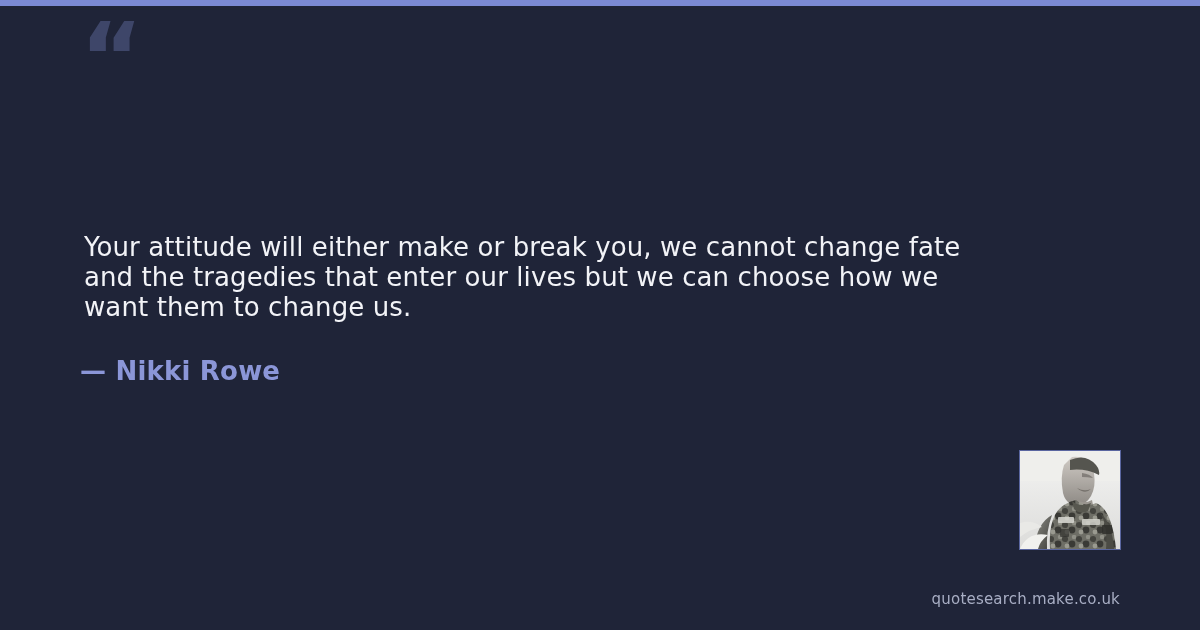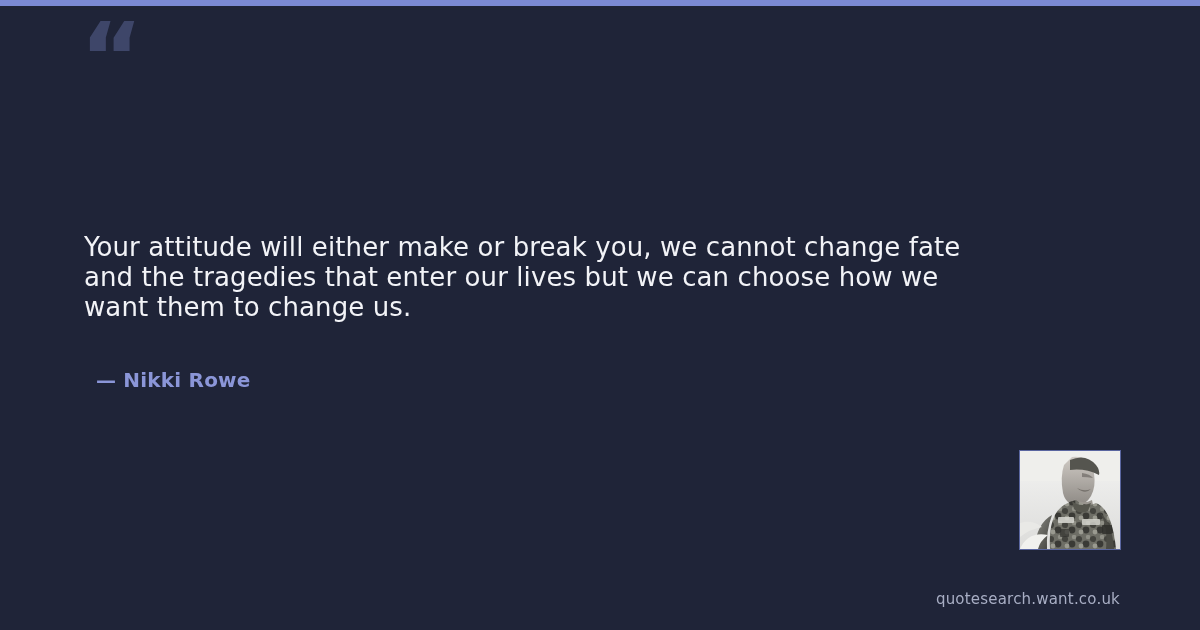--- a/index.html
+++ b/index.html
@@ -60,24 +60,24 @@
     font-family: "DejaVu Sans", "Liberation Sans", sans-serif;
     font-size: 26px;
     line-height: 30px;
     font-weight: 400;
     color: #f2f3f7;
     letter-spacing: 0.1px;
     max-width: 900px;
   }
 
   .author {
-    margin: 16px;
+    margin: 0;
     padding-top: 30px;
     font-family: "DejaVu Sans", "Liberation Sans", sans-serif;
-    font-size: 20px;
+    font-size: 26px;
     font-weight: 700;
     color: #8b96d8;
     letter-spacing: 0.2px;
   }
 
   
   .thumb {
     position: absolute;
     left: 1020px;
     top: 451px;
@@ -163,15 +163,15 @@
       <rect x="38" y="66" width="16" height="6" rx="1" fill="#d8d8d2" opacity="0.85"></rect>
       <rect x="62" y="68" width="18" height="6" rx="1" fill="#d8d8d2" opacity="0.8"></rect>
       <rect x="82" y="74" width="10" height="9" rx="1" fill="#2f2f2b" opacity="0.85"></rect>
       <rect x="40" y="78" width="9" height="8" rx="1" fill="#31312d" opacity="0.7"></rect>
 
       <path d="M0 98 q8 -18 28 -14 q-8 6 -10 14 Z" fill="#f1f1ee"></path>
       <path d="M0 72 q12 -4 22 4 q-12 2 -22 10 Z" fill="#e9e9e6"></path>
     </svg>
   </div>
 
-  <div class="source">quotesearch.want.co.uk</div>
+  <div class="source">quotesearch.make.co.uk</div>
 
 </div>
 
 </body></html>

